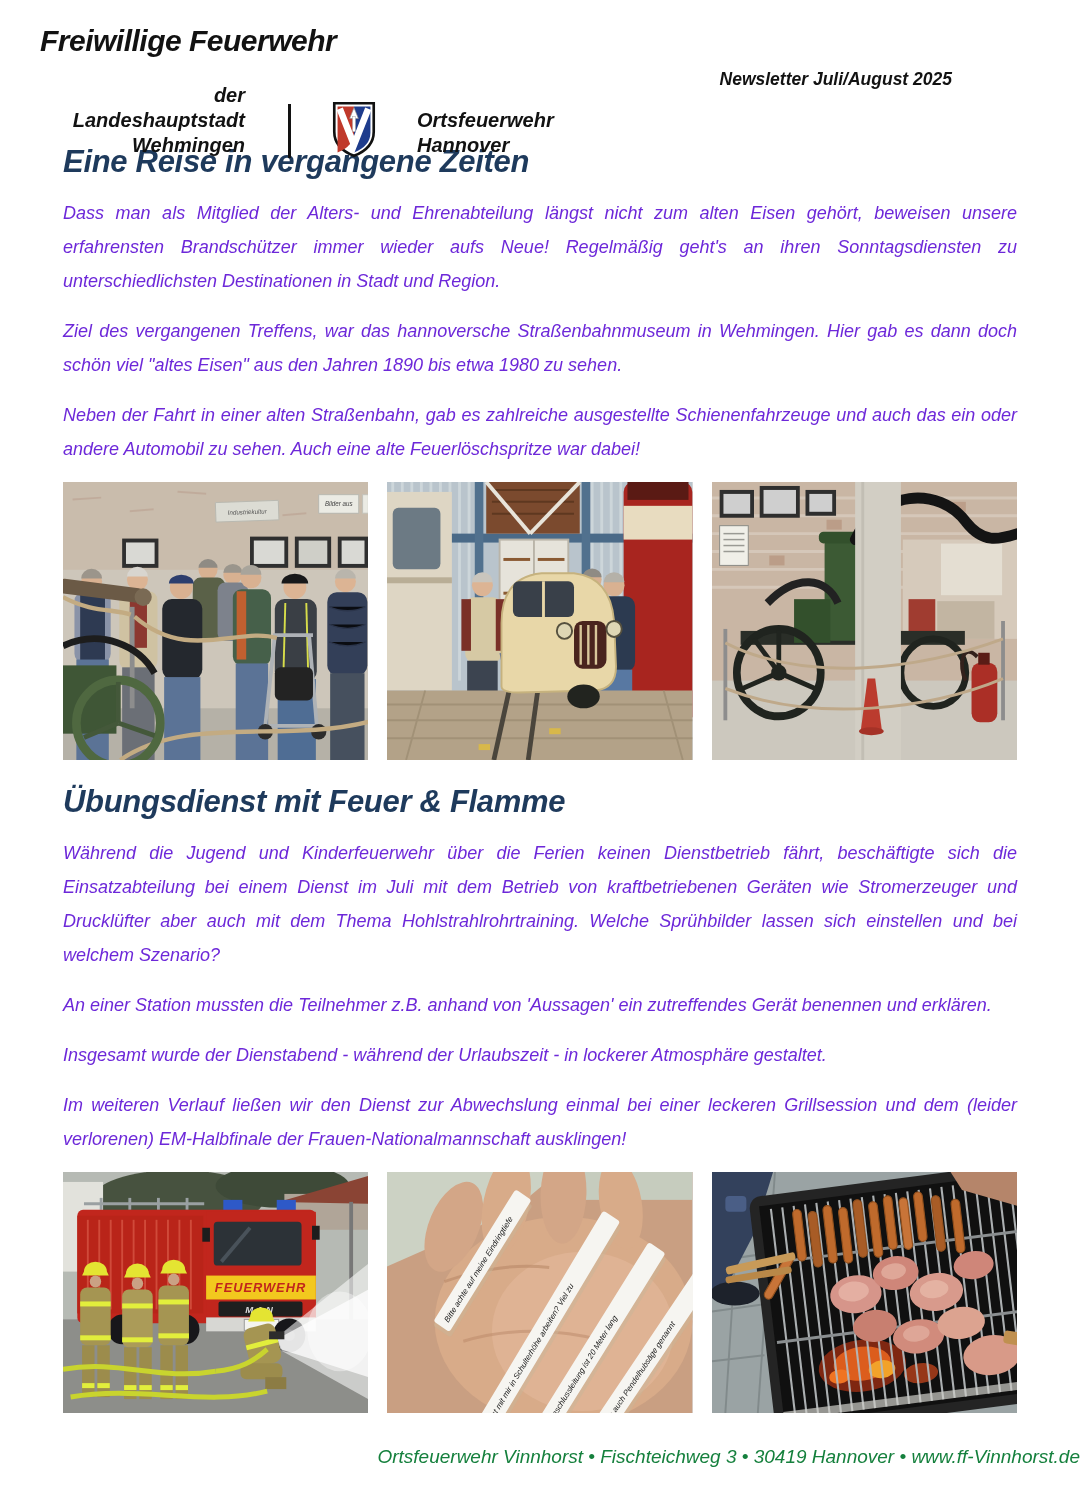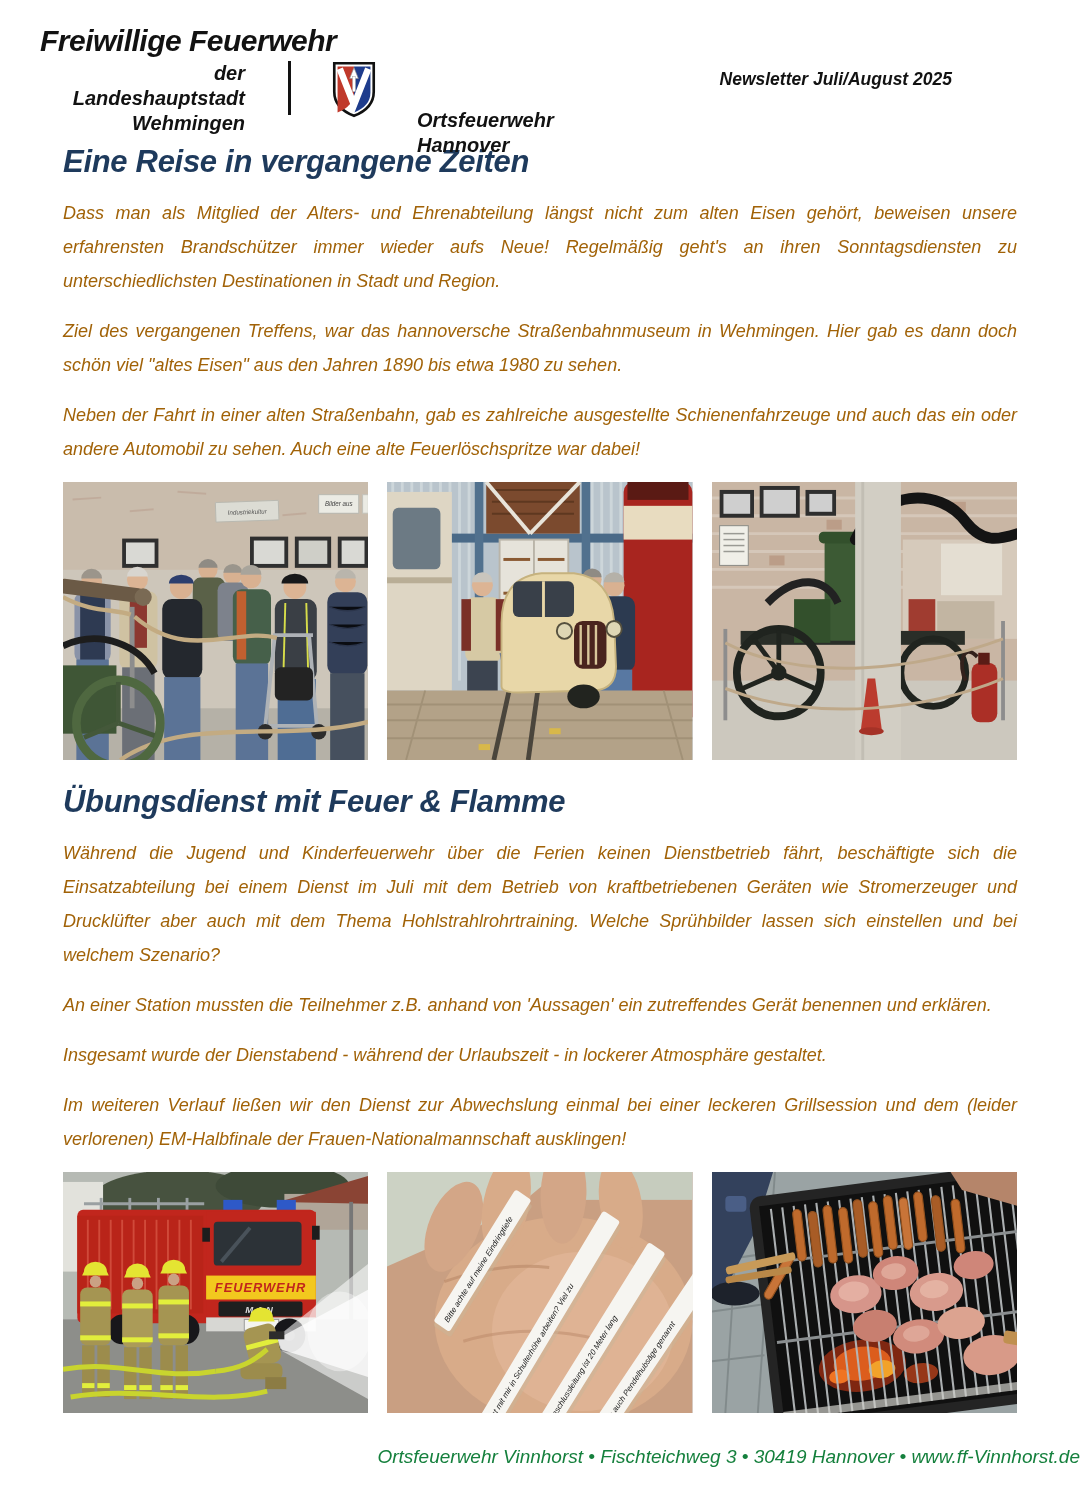--- a/index.html
+++ b/index.html
@@ -4,32 +4,32 @@
 <style>
   html,body{margin:0;padding:0;background:#ffffff;}
   body{width:1080px;height:1512px;overflow:hidden;
        font-family:"Liberation Sans",sans-serif;color:#2f3d55;}
   .page{position:relative;width:1080px;height:1512px;background:#fff;font-style:italic;}
 
   
   .hdr{position:relative;height:118px;}
   .logo{position:absolute;left:40px;top:25px;}
   .logo-title{font-size:30px;font-weight:800;color:#121212;letter-spacing:-.5px;line-height:32px;}
-  .logo-row{display:flex;align-items:flex-start;margin-top:4px;gap:33px;}
+  .logo-row{display:flex;align-items:flex-end;margin-top:4px;gap:33px;}
   .logo-left{width:205px;text-align:right;font-size:20px;font-weight:700;color:#121212;line-height:25px;}
   .logo-bar{width:3px;height:54px;background:#121212;margin:0 8px 0 10px;}
   .crest{width:44px;height:57px;margin-right:8px;}
   .logo-right{font-size:20px;font-weight:700;color:#121212;line-height:25px;margin-top:47px;}
   .nl-label{position:absolute;right:128px;top:69px;font-size:17.5px;font-weight:700;color:#121212;}
 
   
   .content{padding:0 63px;}
   h1{font-size:31px;line-height:36px;font-weight:800;color:#1e3a5c;margin:26px 0 16px;letter-spacing:-.3px;}
   h1.second{margin-top:24px;}
-  p.body{font-size:18px;line-height:34px;margin:0 0 16px;text-align:justify;color:#a16207;}
+  p.body{font-size:18px;line-height:34px;margin:0 0 16px;text-align:justify;color:#6d28d9;}
   .photo-grid{display:grid;grid-template-columns:1fr 1fr 1fr;gap:19px;margin:6px 0 10px;}
   .photo{overflow:hidden;background:#ddd;}
   .row1 .photo{height:278px;}
   .row2 .photo{height:241px;}
   .photo svg{display:block;width:100%;height:100%;}
 
   footer{position:absolute;left:0;right:0;bottom:44px;text-align:right;
          font-size:19px;color:#15803d;}
   svg text{font-family:"Liberation Sans",sans-serif;}
 </style>

